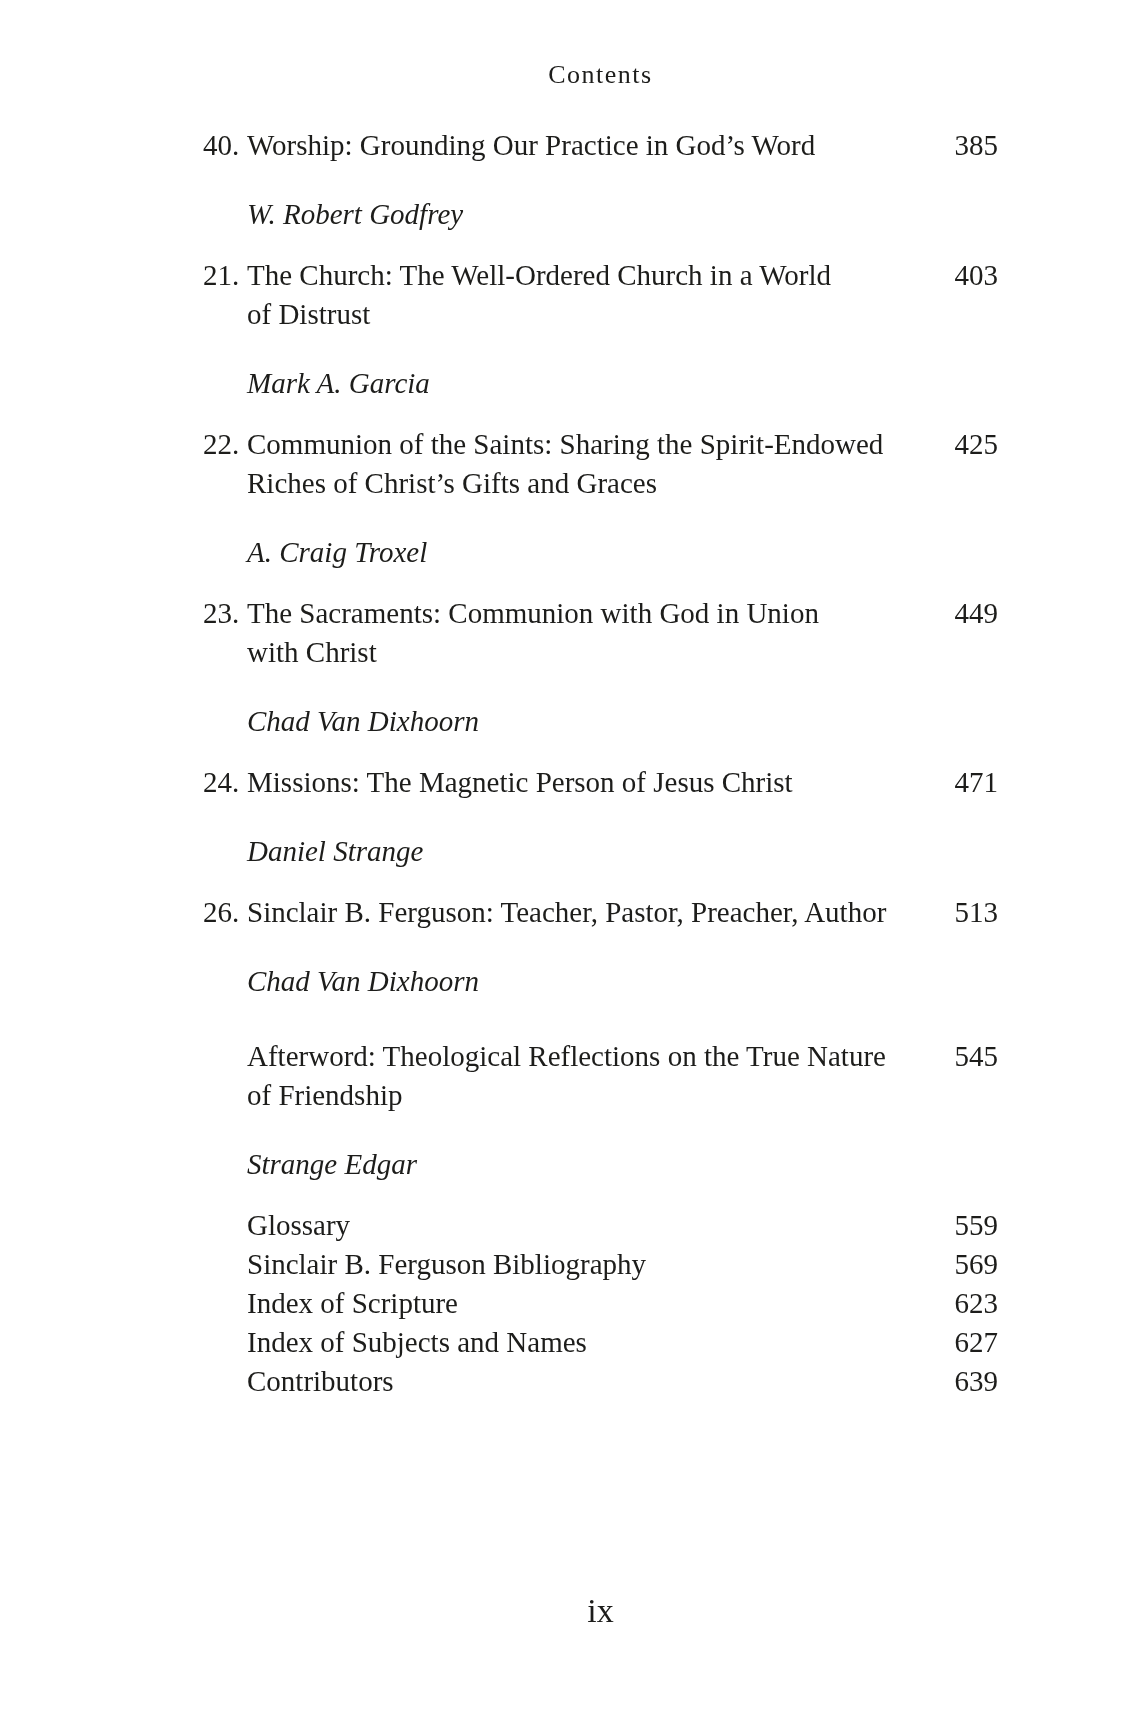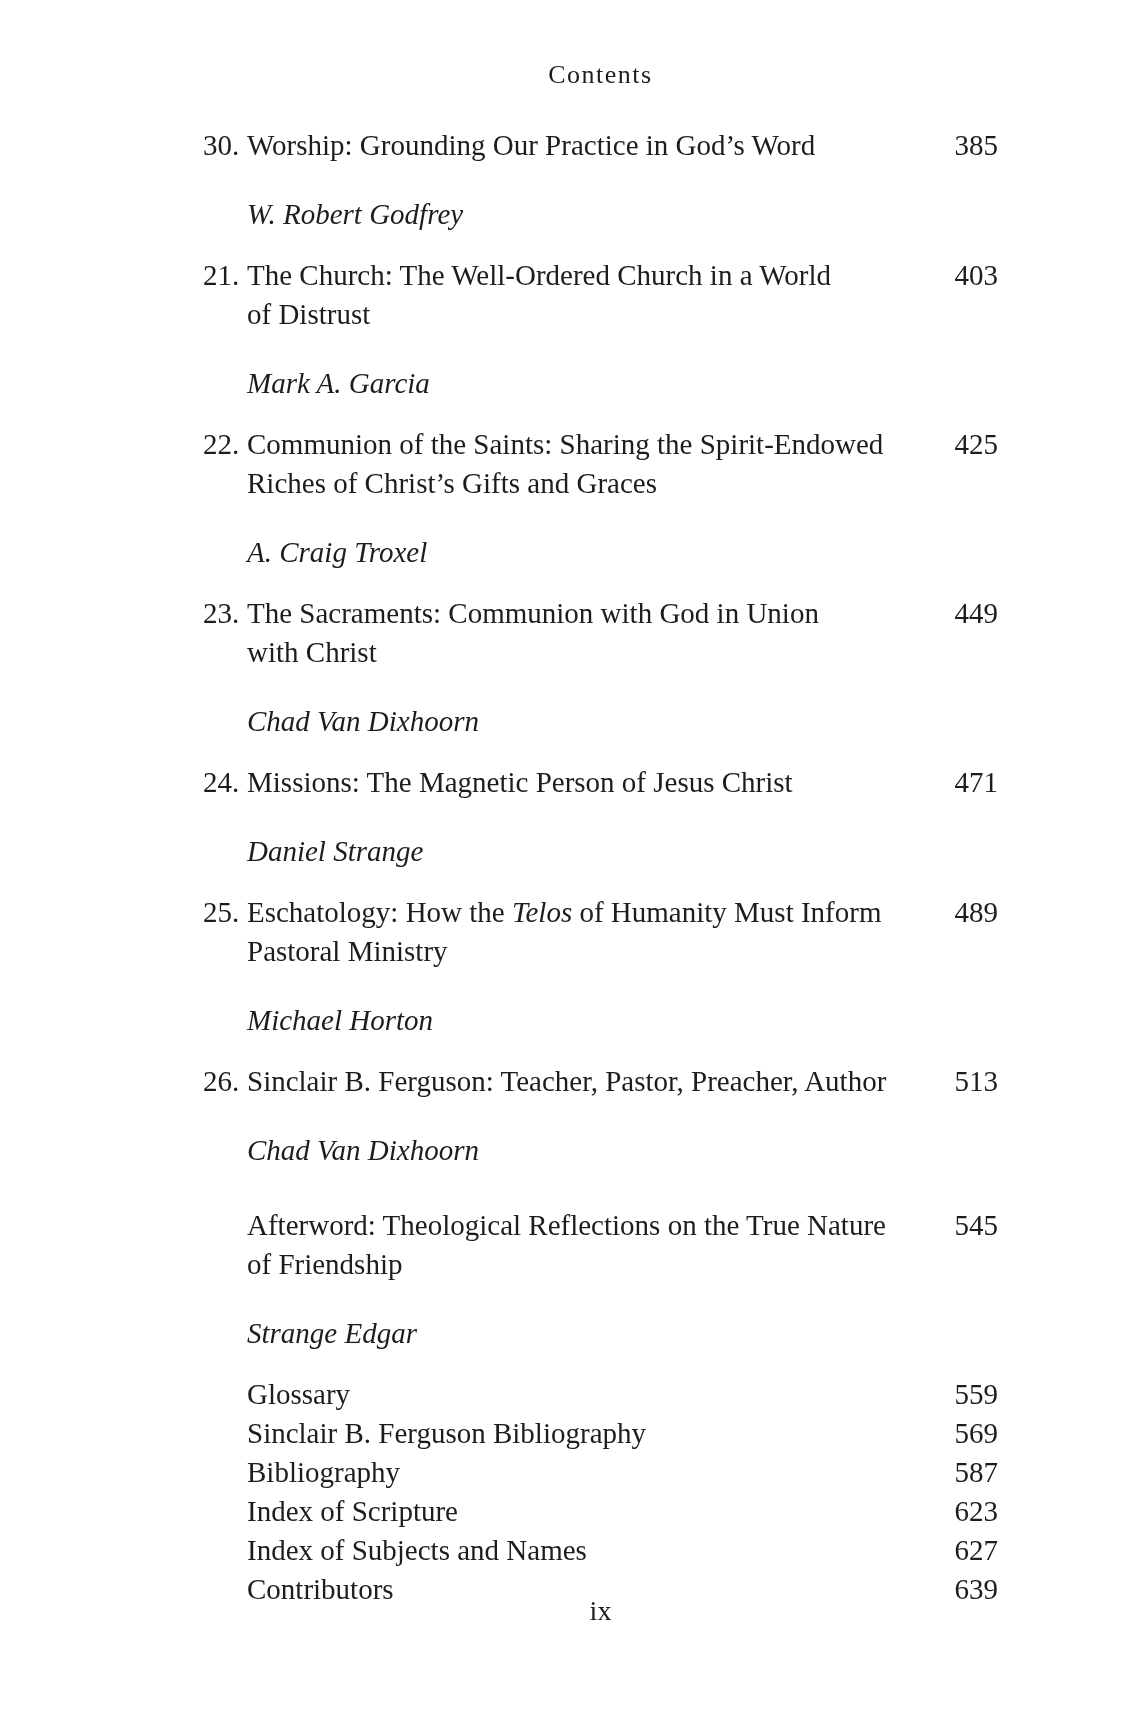--- a/index.html
+++ b/index.html
@@ -84,34 +84,34 @@
   }
   .it {
     font-style: italic;
   }
   .folio {
     position: absolute;
     top: 1594px;
     left: 203px;
     width: 795px;
     text-align: center;
-    font-size: 28px;
+    font-size: 34px;
     line-height: 34px;
   }
 </style>
 </head>
 <body>
 
 <div class="page">
 
   <div class="running-head">Contents</div>
 
   <div class="toc" id="toc">
       <div class="entry">
-        <div class="num">30.</div>
+        <div class="num">40.</div>
         <div class="body">
           <div class="line"><span>Worship: Grounding Our Practice in God’s Word</span></div>
           <div class="author">W. Robert Godfrey</div>
         </div>
         <div class="pg">385</div>
       </div>
       <div class="entry">
         <div class="num">21.</div>
         <div class="body">
           <div class="line"><span>The Church: The Well-Ordered Church in a World</span></div>
@@ -140,29 +140,20 @@
       </div>
       <div class="entry">
         <div class="num">24.</div>
         <div class="body">
           <div class="line"><span>Missions: The Magnetic Person of Jesus Christ</span></div>
           <div class="author">Daniel Strange</div>
         </div>
         <div class="pg">471</div>
       </div>
       <div class="entry">
-        <div class="num">25.</div>
-        <div class="body">
-          <div class="line"><span>Eschatology: How the </span><span class="it">Telos</span><span> of Humanity Must Inform</span></div>
-          <div class="line"><span>Pastoral Ministry</span></div>
-          <div class="author">Michael Horton</div>
-        </div>
-        <div class="pg">489</div>
-      </div>
-      <div class="entry">
         <div class="num">26.</div>
         <div class="body">
           <div class="line"><span>Sinclair B. Ferguson: Teacher, Pastor, Preacher, Author</span></div>
           <div class="author">Chad Van Dixhoorn</div>
         </div>
         <div class="pg">513</div>
       </div>
       <div class="entry extra-gap">
         <div class="num"></div>
         <div class="body">
@@ -178,25 +169,20 @@
           <div class="label">Glossary</div>
           <div class="pg">559</div>
         </div>
         <div class="bm-item">
           <div class="num"></div>
           <div class="label">Sinclair B. Ferguson Bibliography</div>
           <div class="pg">569</div>
         </div>
         <div class="bm-item">
           <div class="num"></div>
-          <div class="label">Bibliography</div>
-          <div class="pg">587</div>
-        </div>
-        <div class="bm-item">
-          <div class="num"></div>
           <div class="label">Index of Scripture</div>
           <div class="pg">623</div>
         </div>
         <div class="bm-item">
           <div class="num"></div>
           <div class="label">Index of Subjects and Names</div>
           <div class="pg">627</div>
         </div>
         <div class="bm-item">
           <div class="num"></div>

